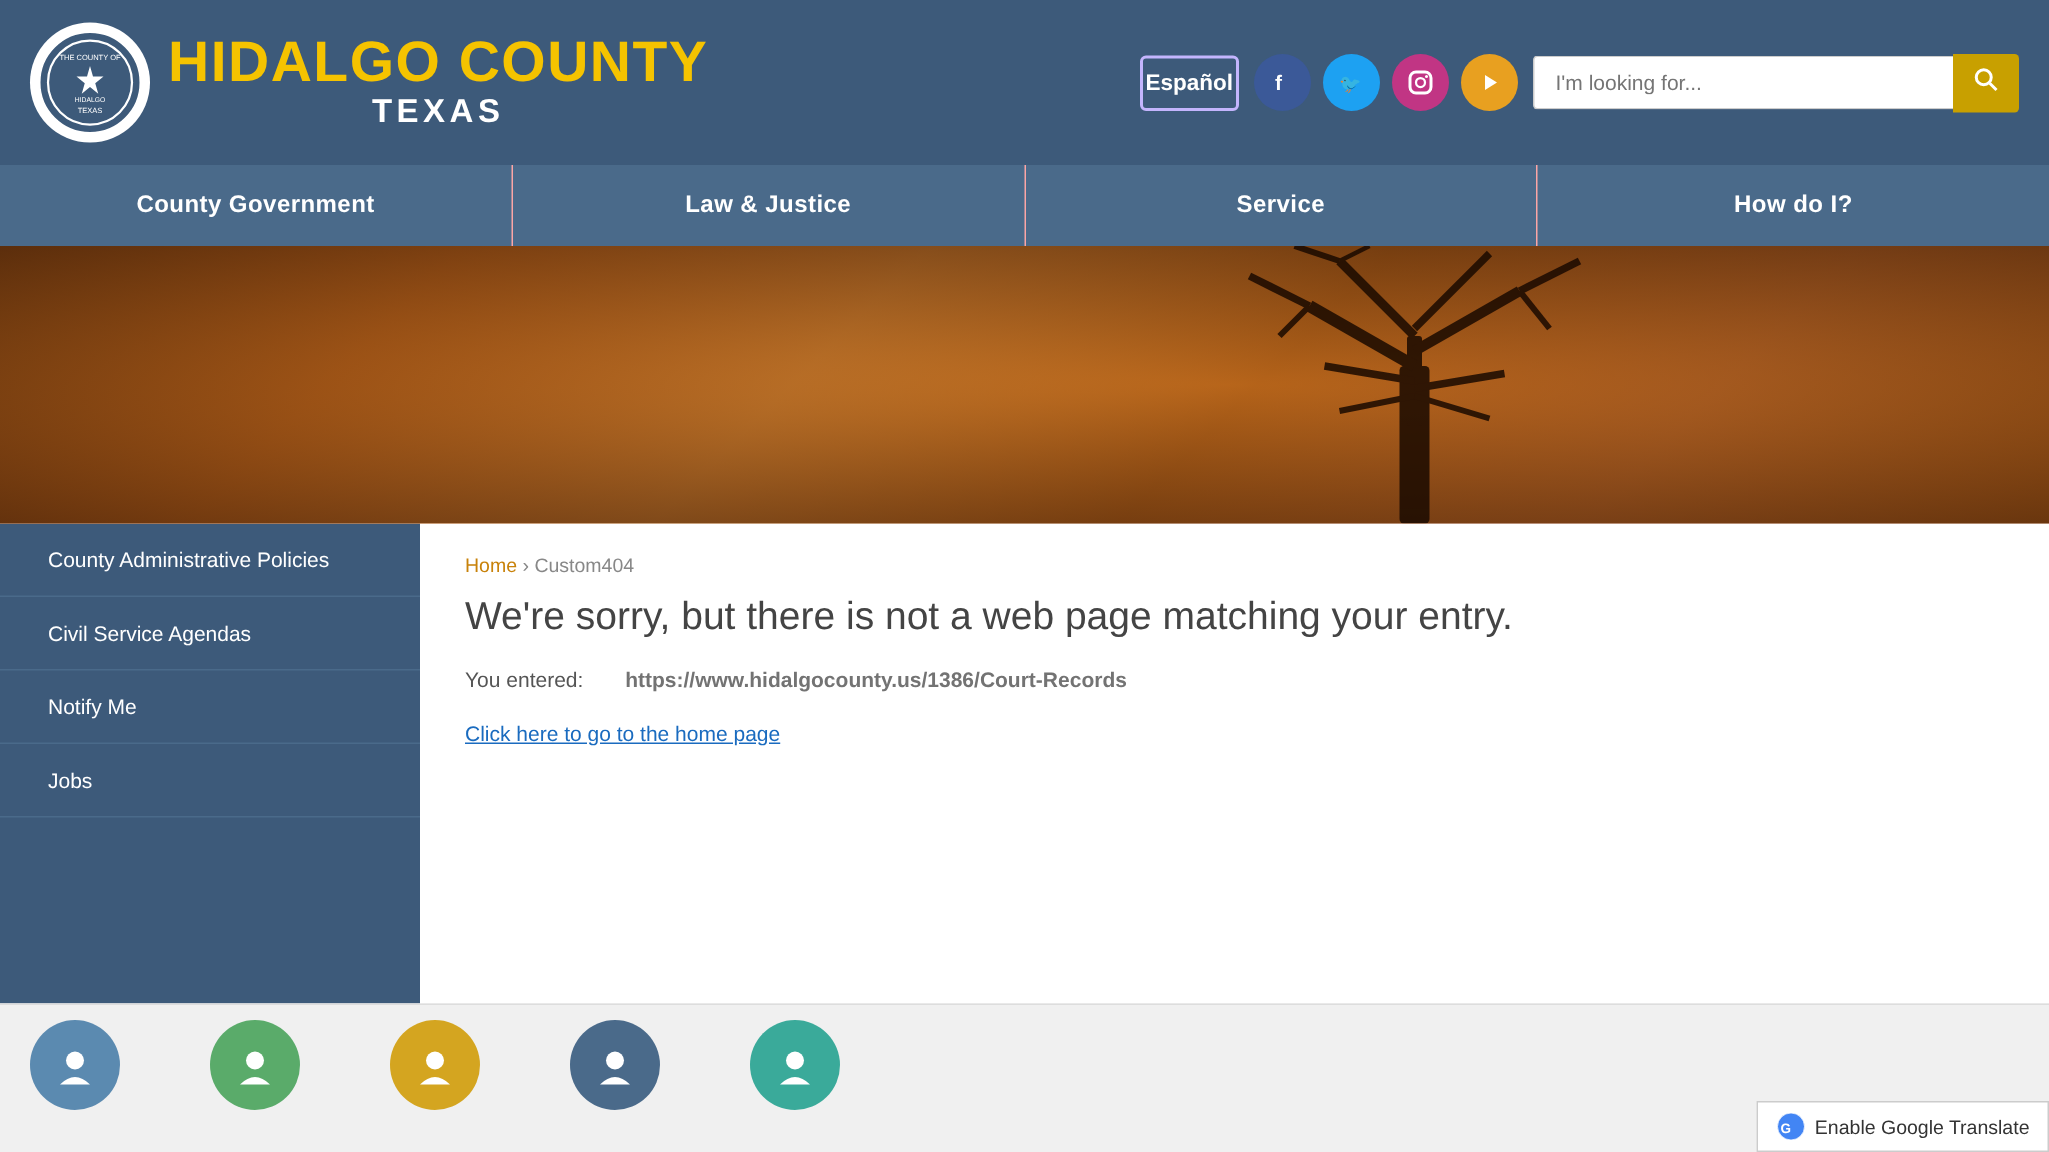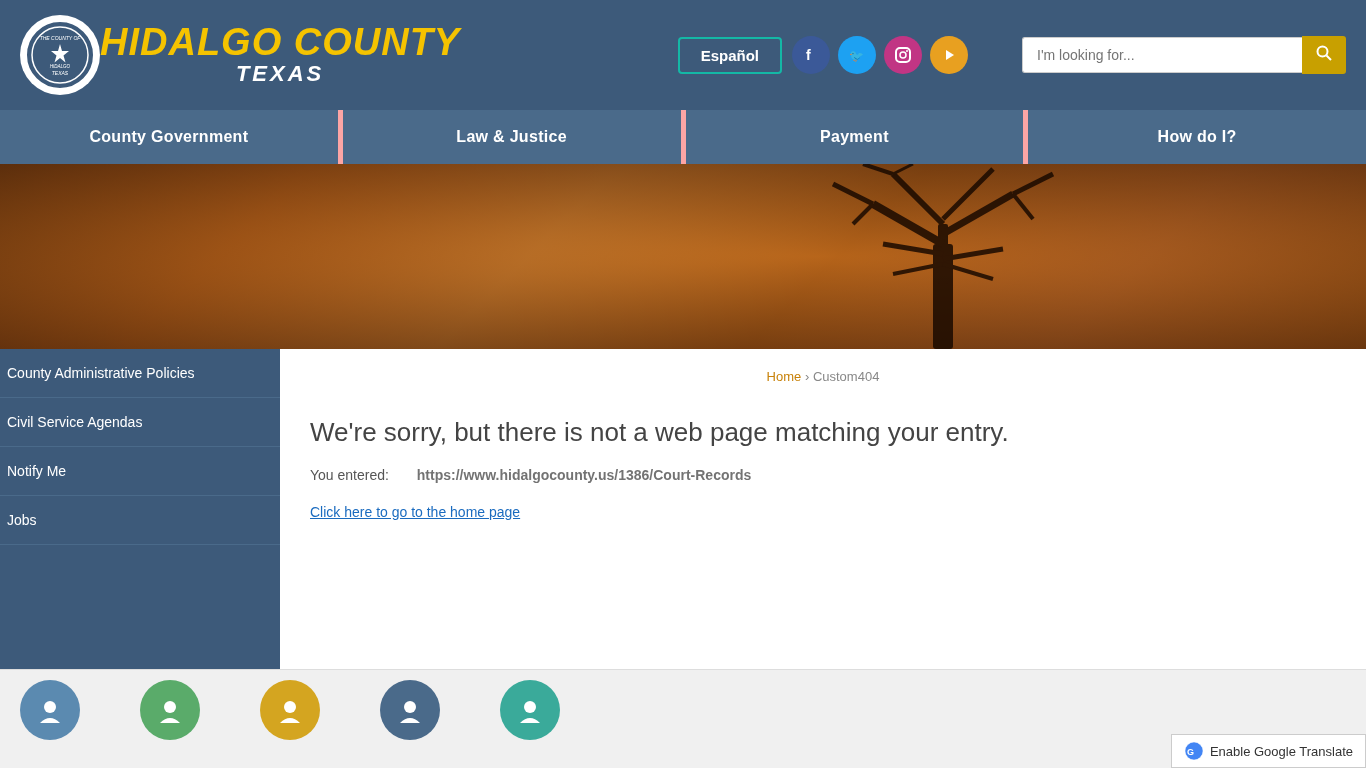--- a/index.html
+++ b/index.html
@@ -10,22 +10,21 @@
       background: #3d5a7a;
       padding: 10px 20px;
       display: flex;
       align-items: center;
       justify-content: space-between;
       min-height: 110px;
     }
     .logo-area {
       display: flex;
       align-items: center;
-      gap: 0;
-      font-style: italic;
+      gap: 12px;
     }
     .logo-circle {
       width: 80px;
       height: 80px;
       border-radius: 50%;
       background: #fff;
       display: flex;
       align-items: center;
       justify-content: center;
       overflow: hidden;
@@ -53,23 +52,23 @@
       letter-spacing: 3px;
       text-align: center;
     }
     .header-right {
       display: flex;
       align-items: center;
       gap: 10px;
     }
     .espanol-btn {
       background: transparent;
-      border: 2px solid #14b8a6;
-      color: #fff;
-      padding: 8px 21px;
+      border: 2px solid #c4b5fd;
+      color: #fff;
+      padding: 8px 2px;
       border-radius: 4px;
       font-size: 15px;
       cursor: pointer;
       font-weight: 600;
     }
     .social-icons {
       display: flex;
       gap: 8px;
       align-items: center;
     }
@@ -95,21 +94,20 @@
     }
     .search-input {
       width: 280px;
       padding: 9px 14px;
       font-size: 14px;
       border: 1px solid #ccc;
       border-right: none;
       border-radius: 3px 0 0 3px;
       outline: none;
       color: #999;
-      margin-left: 44px;
     }
     .search-btn {
       background: #c8a000;
       border: none;
       padding: 9px 14px;
       cursor: pointer;
       border-radius: 0 3px 3px 0;
       color: #fff;
       font-size: 16px;
     }
@@ -121,21 +119,21 @@
       align-items: stretch;
     }
     .nav-item {
       flex: 1;
       text-align: center;
       padding: 18px 10px;
       color: #fff;
       font-size: 16px;
       font-weight: 600;
       cursor: pointer;
-      border-right: 5px solid #fca5a5;
+      border-right: 1px solid #fca5a5;
       letter-spacing: 0.3px;
     }
     .nav-item:last-child { border-right: none; }
 
     
     .hero {
       width: 100%;
       height: 185px;
       background: linear-gradient(135deg, #8b4513 0%, #d2691e 20%, #cd853f 40%, #8b4513 60%, #a0522d 80%, #8b4513 100%);
       position: relative;
@@ -162,41 +160,40 @@
 
     
     .sidebar {
       width: 280px;
       background: #3d5a7a;
       flex-shrink: 0;
       padding-bottom: 20px;
     }
     .sidebar-item {
       display: block;
-      padding: 16px 7px;
+      padding: 16px 32px;
       color: #fff;
       font-size: 14px;
       cursor: pointer;
       border-bottom: 1px solid #4a6a8a;
       text-decoration: none;
     }
 
     
     .main-content {
       flex: 1;
       background: #fff;
       padding: 20px 30px 40px 30px;
       min-height: 320px;
       margin: 0;
     }
     .breadcrumb {
       font-size: 13px;
       color: #888;
-      margin-bottom: 32px;
-      text-align: center;
+      margin-bottom: 10px;
     }
     .breadcrumb a {
       color: #c8820a;
       text-decoration: none;
     }
     .error-heading {
       font-size: 26px;
       color: #444;
       font-weight: 400;
       margin-bottom: 17px;
@@ -322,21 +319,21 @@
           <line x1="10.5" y1="10.5" x2="15" y2="15" stroke="white" stroke-width="2"></line>
         </svg>
       </button>
     </div>
   </div>
 </header>
 
 <nav class="nav-bar">
   <div class="nav-item">County Government</div>
   <div class="nav-item">Law &amp; Justice</div>
-  <div class="nav-item">Payment</div>
+  <div class="nav-item">Service</div>
   <div class="nav-item">How do I?</div>
 </nav>
 
 <div class="hero">
   <div class="hero-overlay"></div>
   <svg class="hero-tree" viewBox="0 0 300 185" xmlns="http://www.w3.org/2000/svg">
 
     <g fill="#1a0a00" opacity="0.85">
       <rect x="140" y="80" width="20" height="105" rx="3"></rect>
       <rect x="145" y="60" width="10" height="60" rx="2"></rect>

